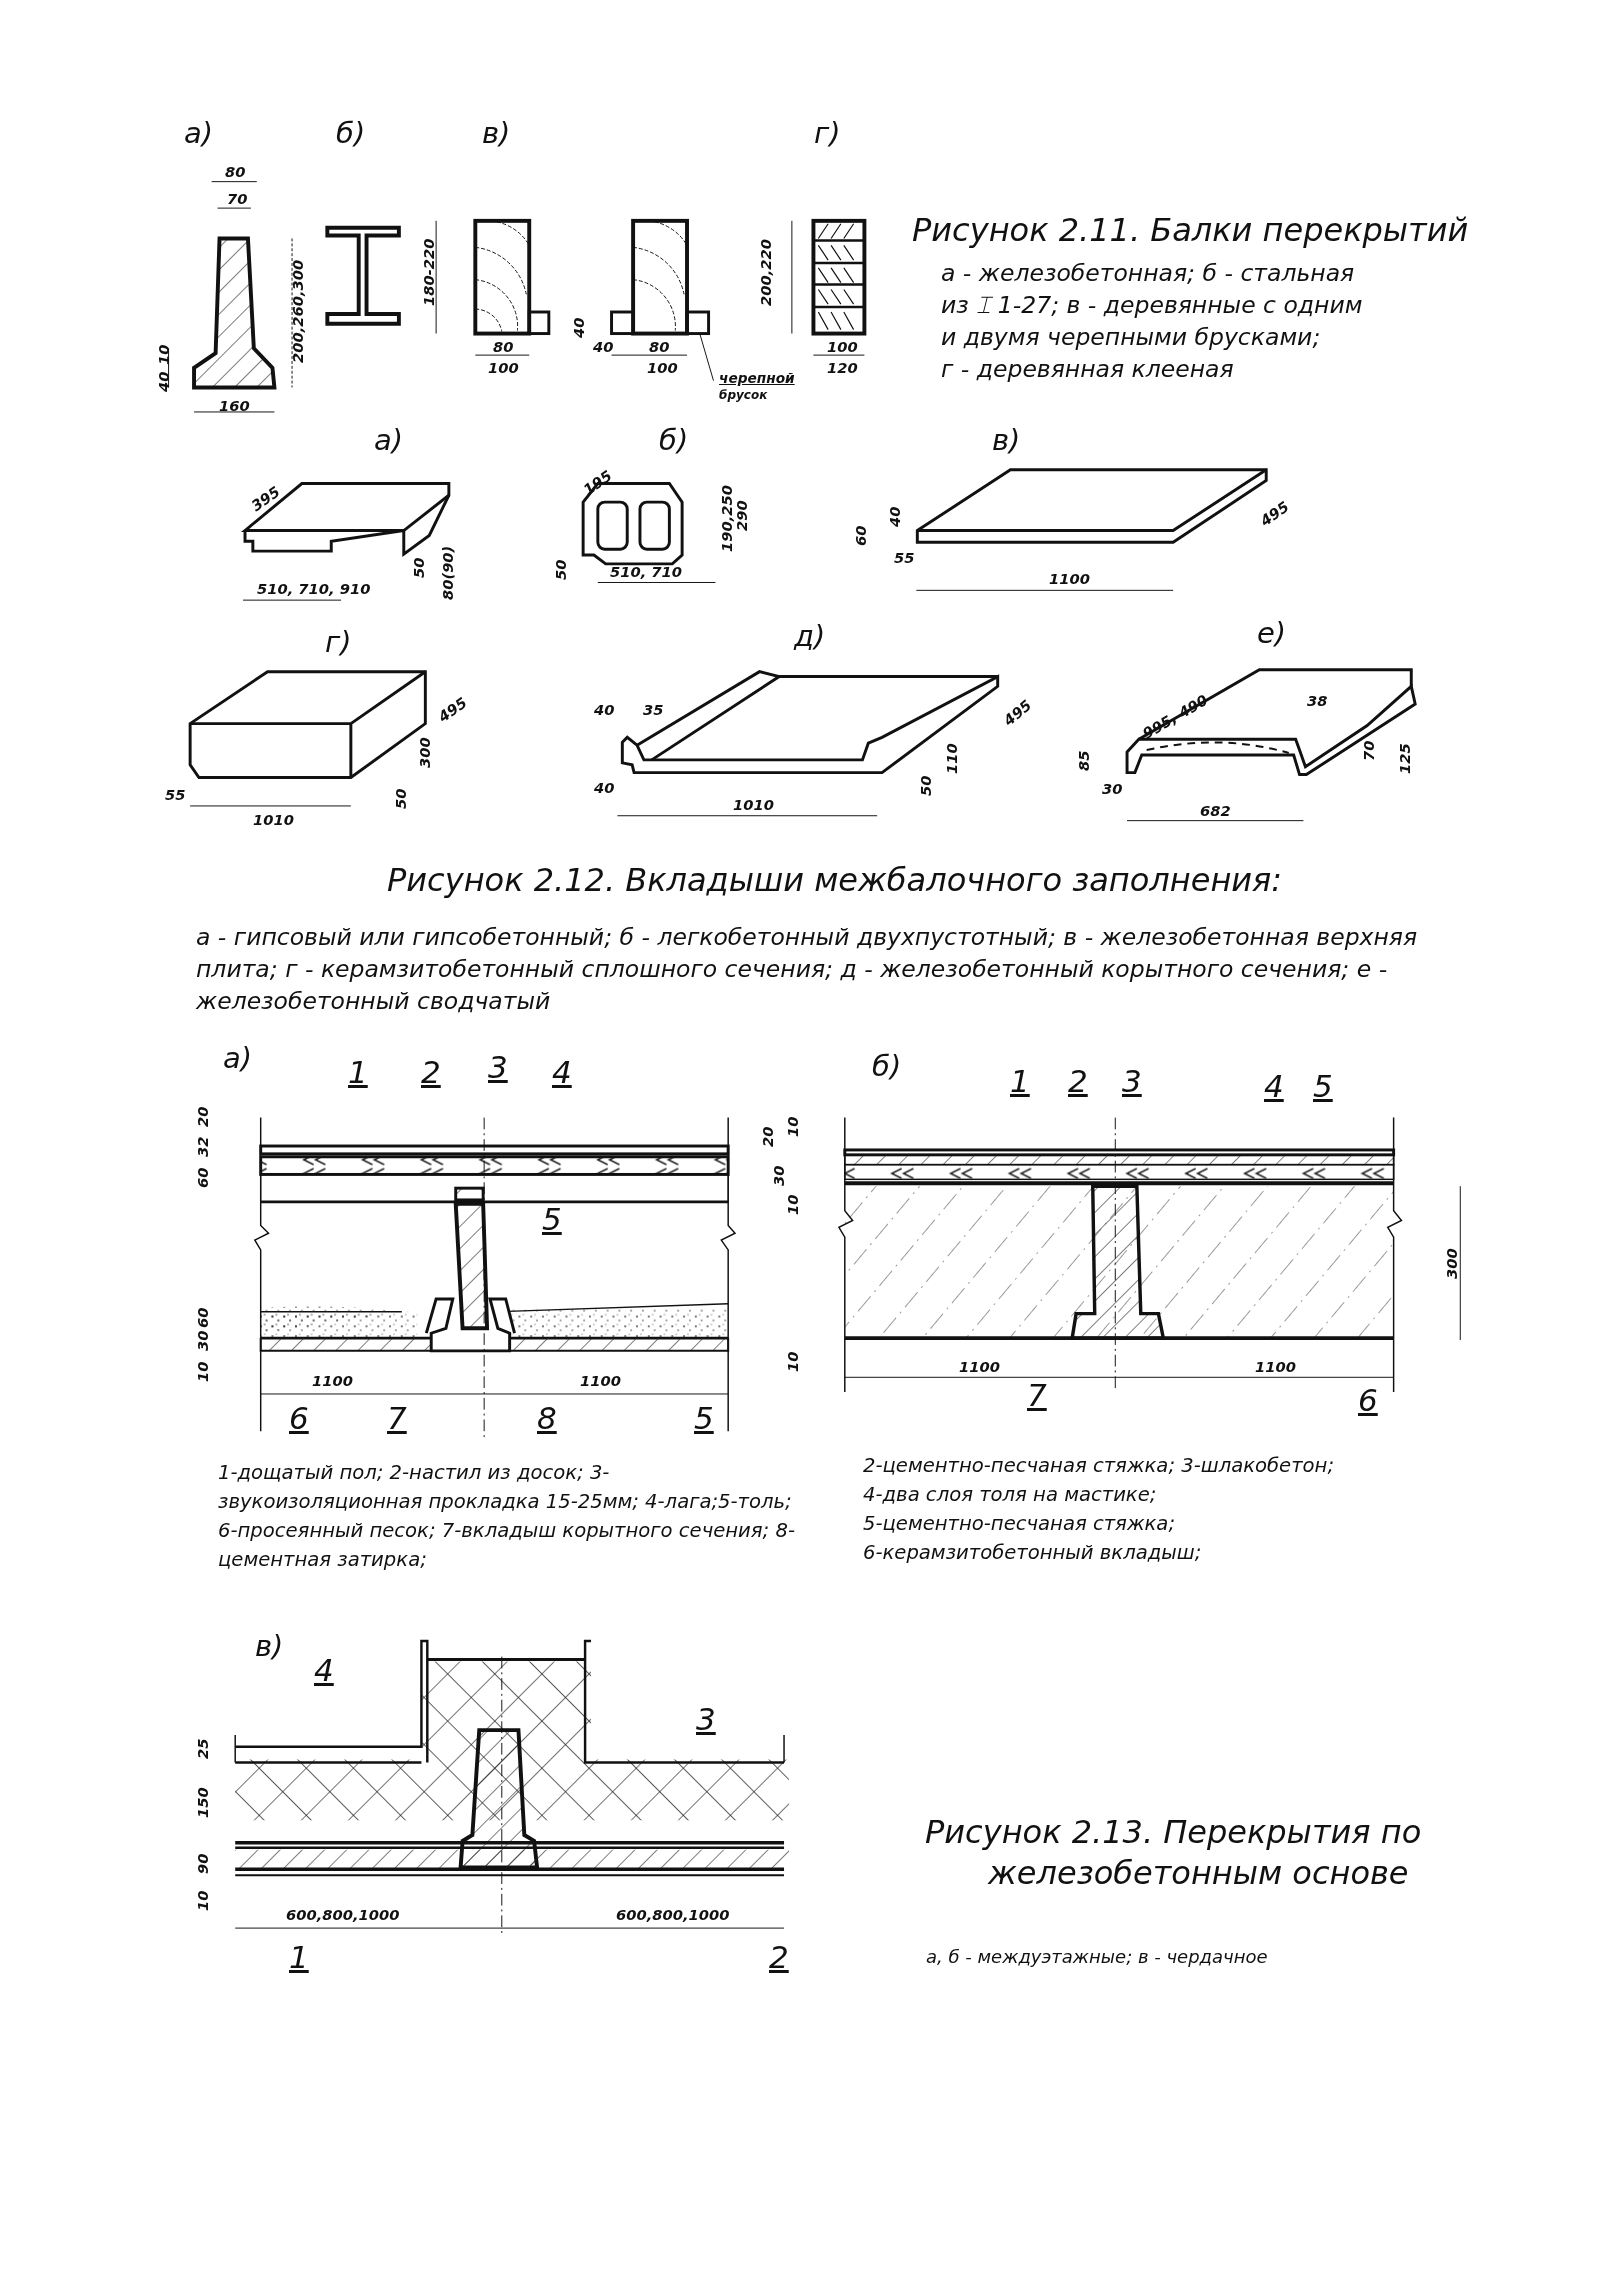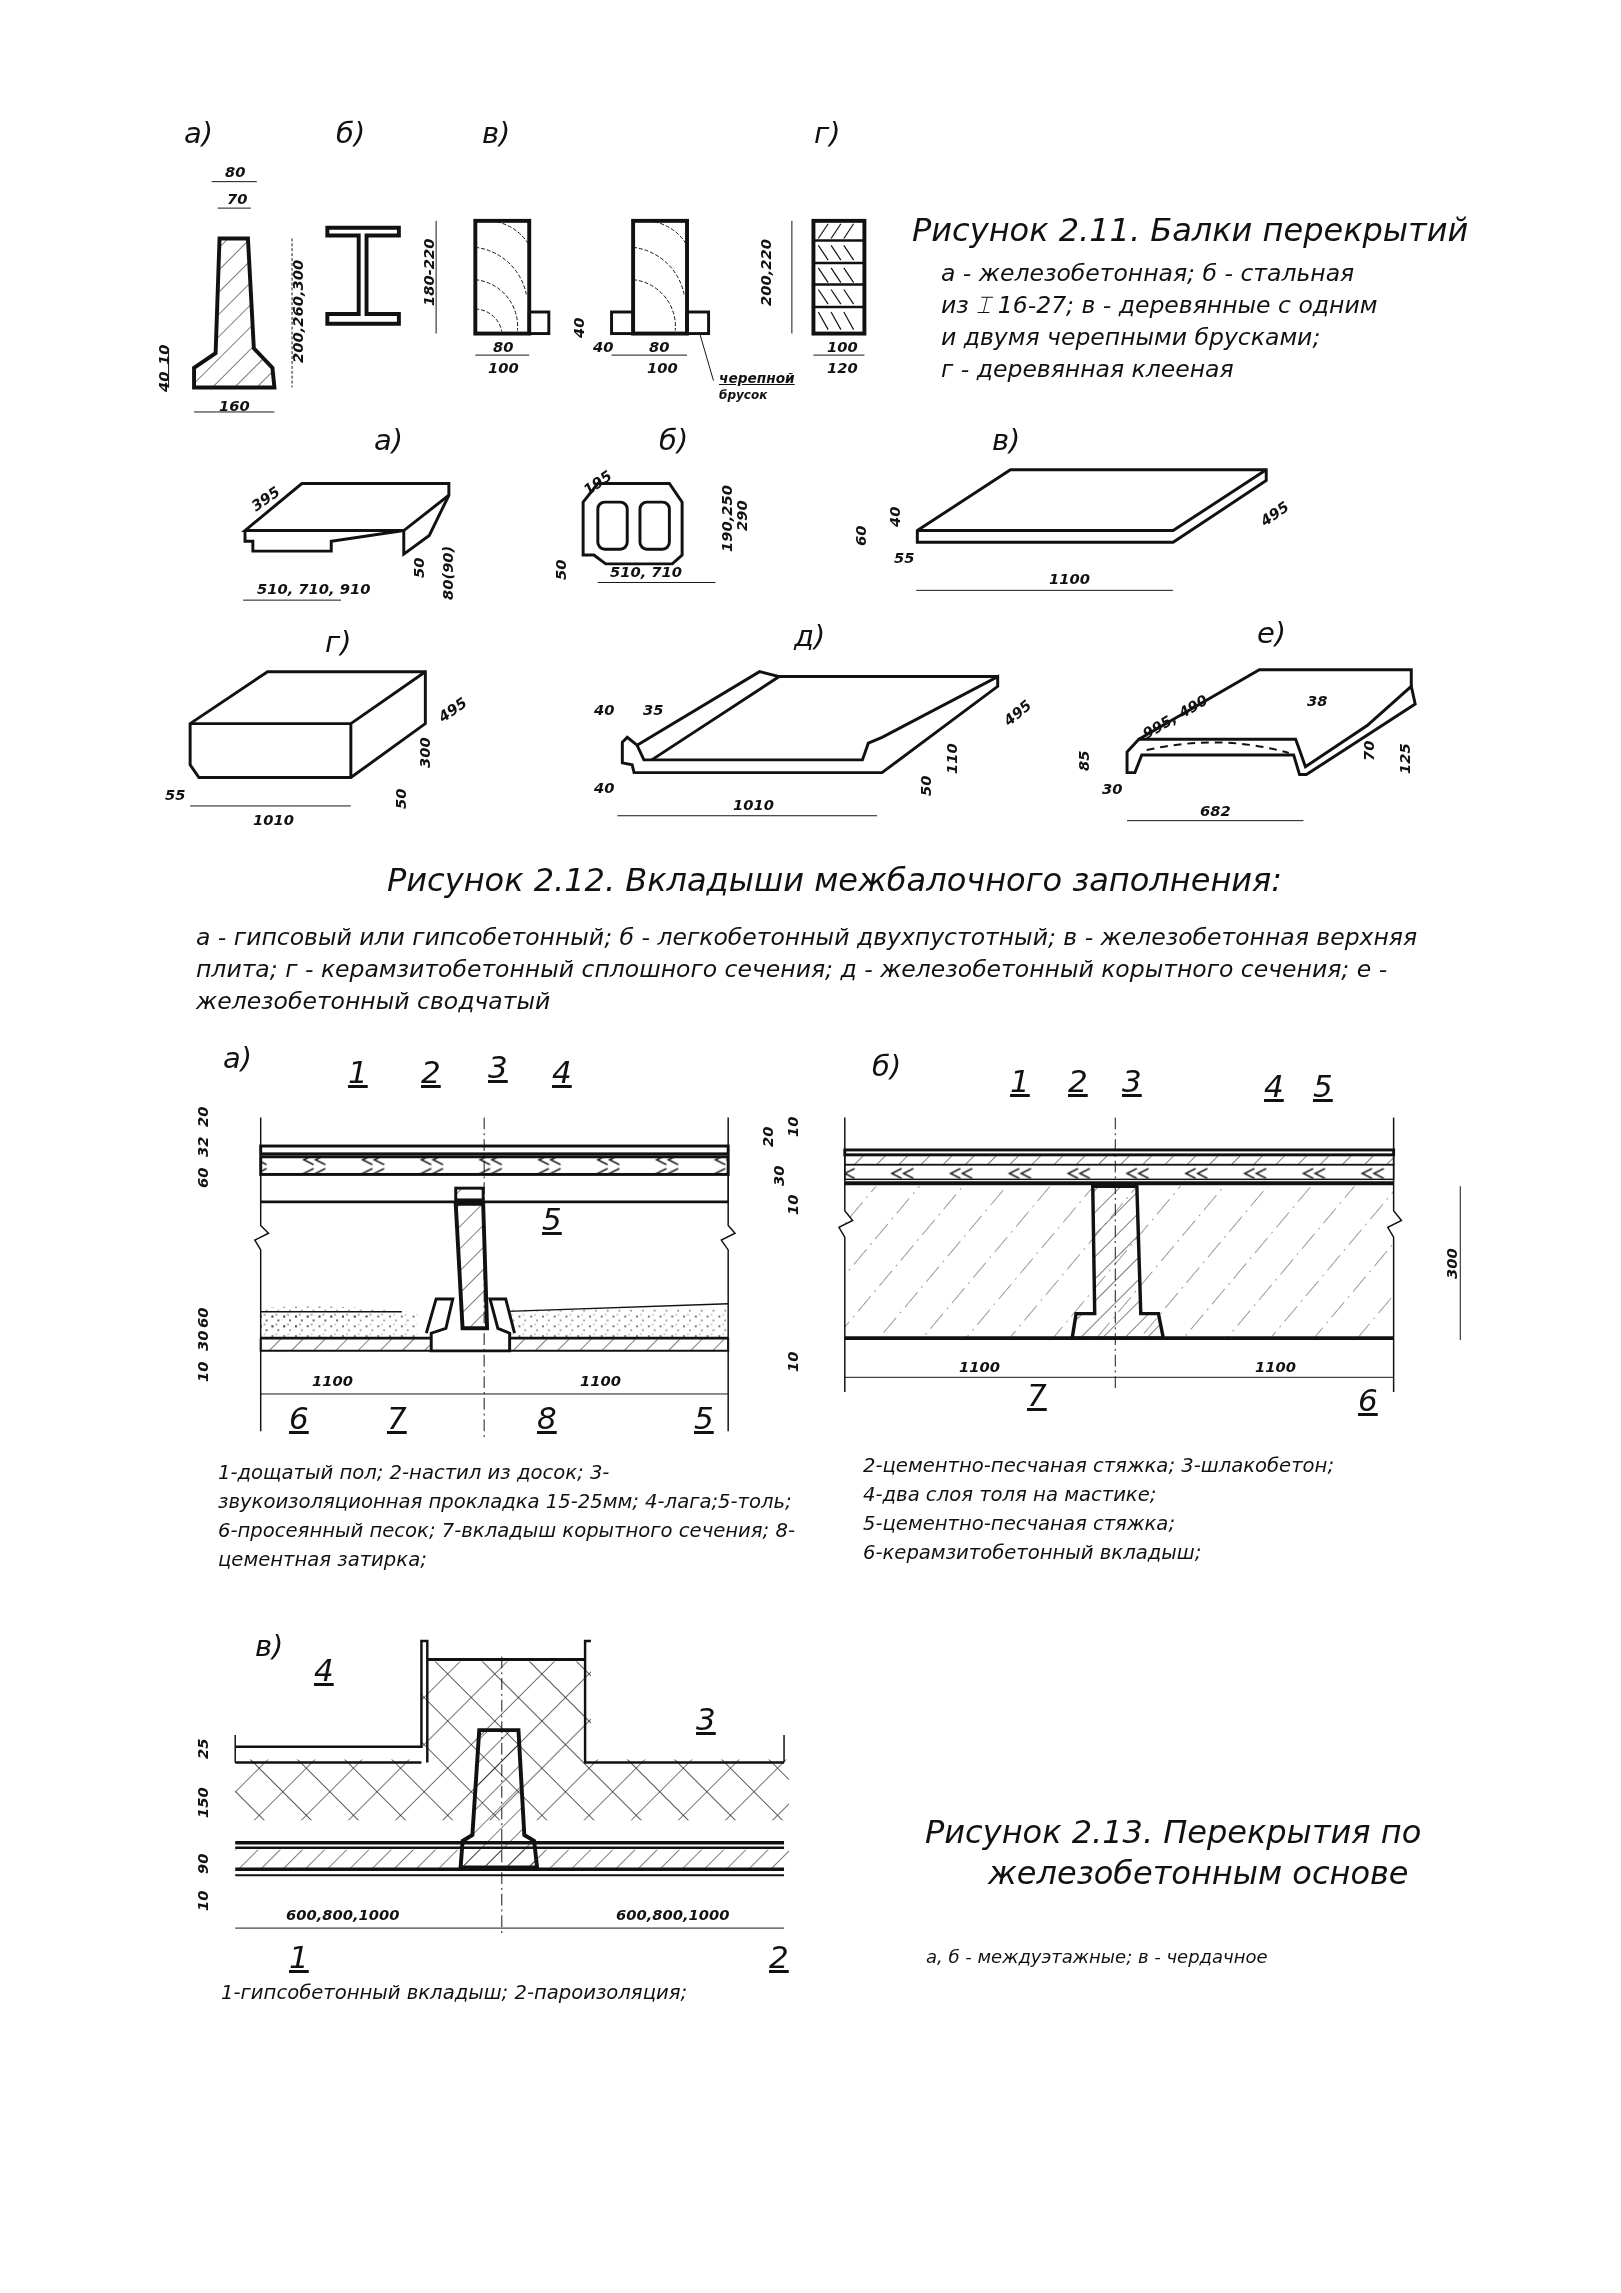--- a/index.html
+++ b/index.html
@@ -189,21 +189,21 @@
 <div class="t" style="left:719px;top:370px;font-size:13.7px;font-weight:bold;text-decoration:underline">черепной</div>
 <div class="t" style="left:719px;top:388px;font-size:12px;font-weight:bold">брусок</div>
 
 <div class="t dim rot" style="left:757px;top:306px">200,220</div>
 <div class="t dim" style="left:827px;top:338px">100</div>
 <div class="t dim" style="left:827px;top:359px">120</div>
 
 <div class="t cap" style="left:912px;top:211px">Рисунок 2.11. Балки перекрытий</div>
 <div class="t" style="left:941px;top:257px;font-size:23.5px;line-height:32px">
   <div>а - железобетонная; б - стальная</div>
-  <div>из ⌶ 16-27; в - деревянные с одним</div>
+  <div>из ⌶ 1-27; в - деревянные с одним</div>
   <div>и двумя черепными брусками;</div>
   <div>г - деревянная клееная</div>
 </div>
 
 <div class="t lbl" style="left:374px;top:423px">а)</div>
 <div class="t lbl" style="left:659px;top:423px">б)</div>
 <div class="t lbl" style="left:992px;top:423px">в)</div>
 <div class="t lbl" style="left:325px;top:625px">г)</div>
 <div class="t lbl" style="left:794px;top:619px">д)</div>
 <div class="t lbl" style="left:1257px;top:616px">е)</div>
@@ -299,19 +299,18 @@
 <div class="t num" style="left:696px;top:1701px">3</div>
 <div class="t num" style="left:289px;top:1939px">1</div>
 <div class="t num" style="left:769px;top:1939px">2</div>
 <div class="t dim rot" style="left:194px;top:1759px">25</div>
 <div class="t dim rot" style="left:194px;top:1818px">150</div>
 <div class="t dim rot" style="left:194px;top:1874px">90</div>
 <div class="t dim rot" style="left:194px;top:1911px">10</div>
 <div class="t dim" style="left:286px;top:1906px">600,800,1000</div>
 <div class="t dim" style="left:616px;top:1906px">600,800,1000</div>
 <div class="t leg" style="left:221px;top:1978px;width:608px">
-  <div>1-гипсобетонный вкладыш; 2-пароизоляция;</div>
 </div>
 
 <div class="t cap" style="left:925px;top:1813px">Рисунок 2.13. Перекрытия по</div>
 <div class="t cap" style="left:988px;top:1854px">железобетонным основе</div>
 <div class="t" style="left:926px;top:1946px;font-size:18px">а, б - междуэтажные; в - чердачное</div>
 
 
 </body></html>

